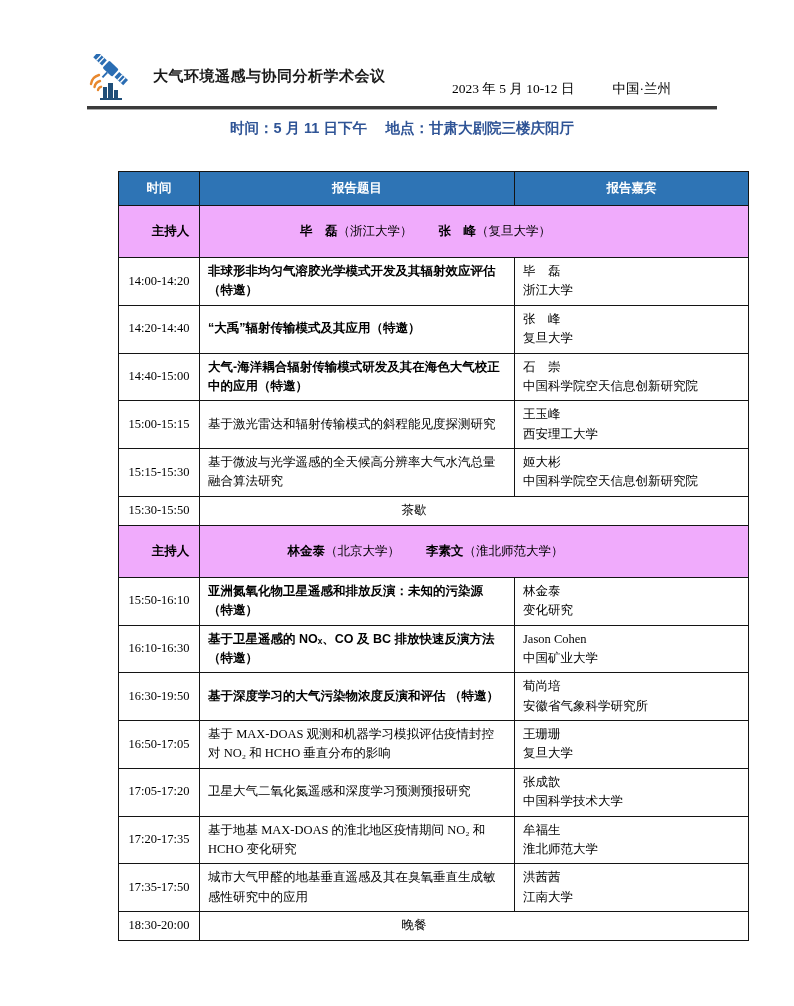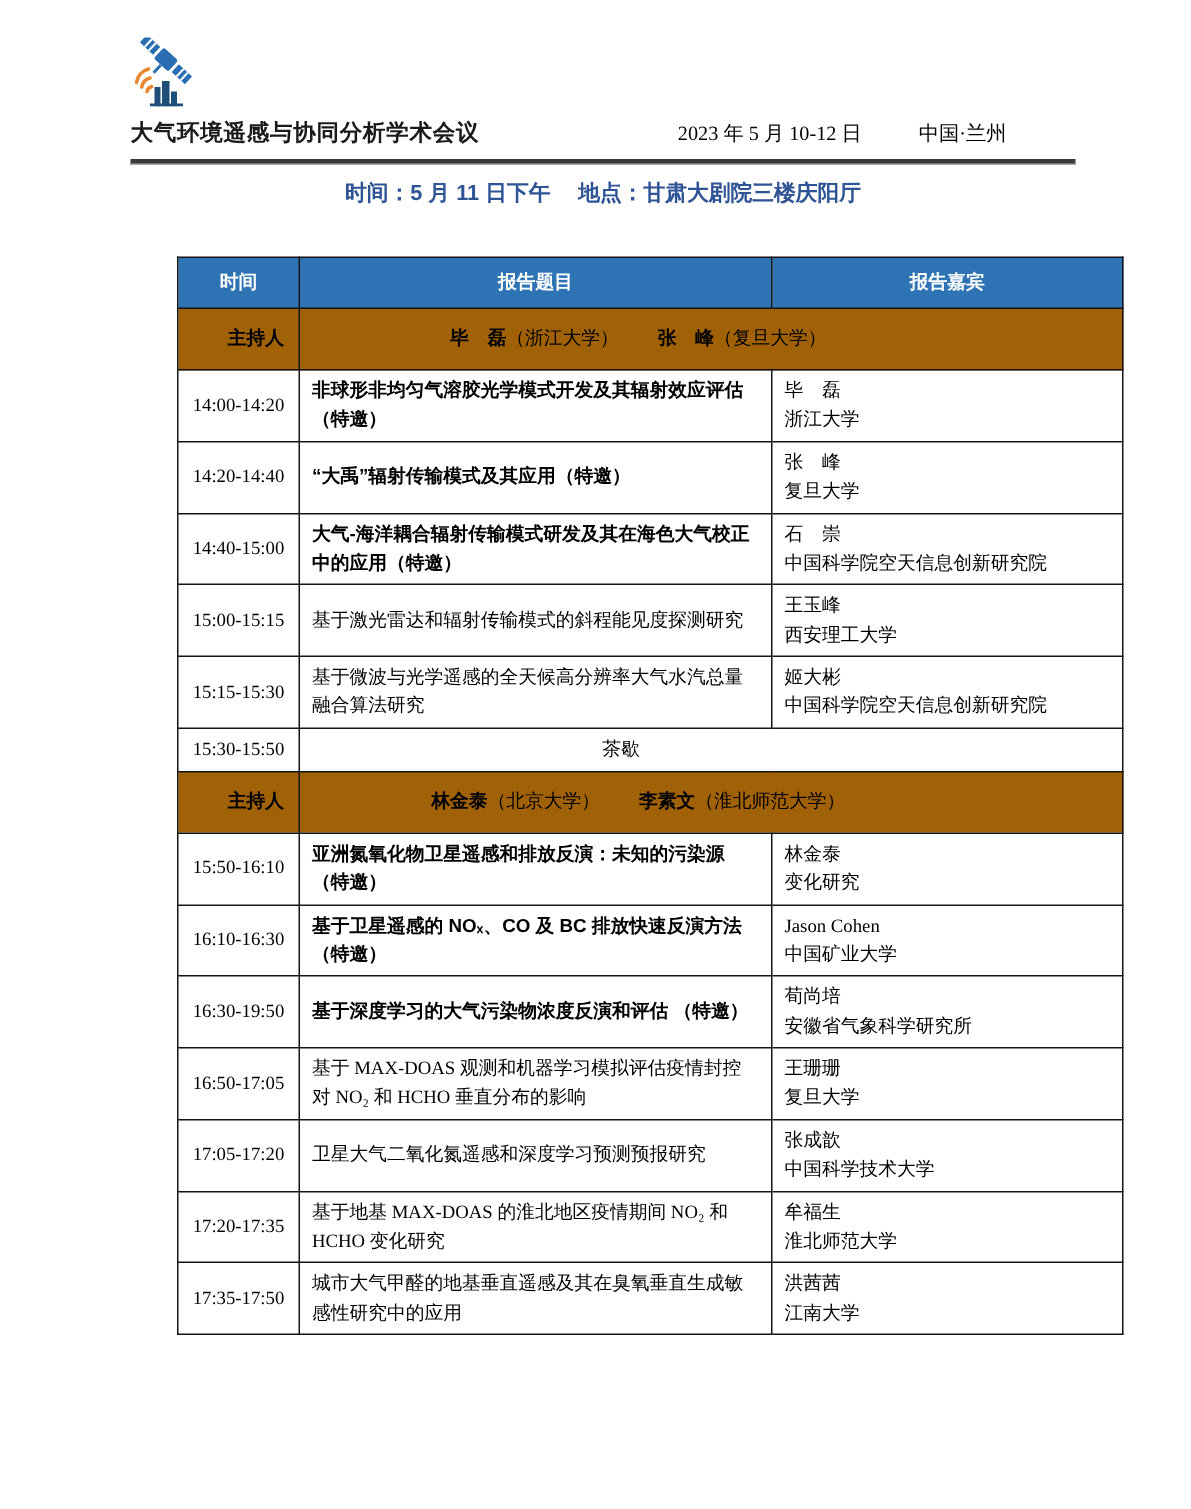--- a/index.html
+++ b/index.html
@@ -11,21 +11,21 @@
     position: relative;
     overflow: hidden;
   }
   .page { width: 794px; height: 1006px; padding: 56px 77px 0 87px; }
 
   
   .page-header {
     display: flex; align-items: flex-end;
     height: 50px; padding-bottom: 6px; padding-right: 46px;
   }
-  .brand { display: flex; align-items: flex-start; gap: 8px; flex-direction: column; }
+  .brand { display: flex; align-items: center; gap: 24px; }
   .logo { width: 42px; height: 46px; flex: 0 0 auto; }
   .conf-name {
     font-family: "Liberation Serif", "DejaVu Serif", serif;
     font-weight: bold; font-size: 15px; letter-spacing: 0.5px;
     padding-bottom: 2px; color: #1a1a1a;
   }
   .conf-date { margin-left: auto; font-size: 13.5px; padding-bottom: 2px; }
   .conf-loc  { margin-left: 38px;  font-size: 13.5px; padding-bottom: 2px; }
   .header-rule {
     height: 4px; background: #3b3b3b;
@@ -58,21 +58,21 @@
     border: 1px solid #141414;
     vertical-align: middle;
     font-size: 12.5px; line-height: 1.55;
   }
   thead th {
     background: #2e74b5; color: #ffffff;
     font-family: "Liberation Sans", "DejaVu Sans", sans-serif;
     font-weight: bold; font-size: 13.5px;
     height: 34px; text-align: center;
   }
-  tr.chair-row td { background: #a16207; height: 41px; padding-left: 23px; }
+  tr.chair-row td { background: #f0abfc; height: 52px; padding-left: 23px; }
   td.chair-label {
     text-align: center;
     font-family: "Liberation Sans", "DejaVu Sans", sans-serif;
     font-weight: bold; font-size: 13px;
   }
   td.chair-names { text-align: center; padding-right: 120px; }
   td.chair-names b {
     font-family: "Liberation Sans", "DejaVu Sans", sans-serif;
     font-weight: bold;
   }
@@ -242,16 +242,20 @@
           </td>
         </tr>
         <tr class="talk-row">
           <td class="c-time">17:35-17:50</td>
           <td class="c-title">城市大气甲醛的地基垂直遥感及其在臭氧垂直生成敏感性研究中的应用</td>
           <td class="c-guest">
             <div>洪茜茜</div>
             <div>江南大学</div>
           </td>
         </tr>
+        <tr class="break-row">
+          <td class="c-time">18:30-20:00</td>
+          <td class="break-label" colspan="2">晚餐</td>
+        </tr>
       </tbody>
   </table>
 
 </div>
 
 </body></html>

